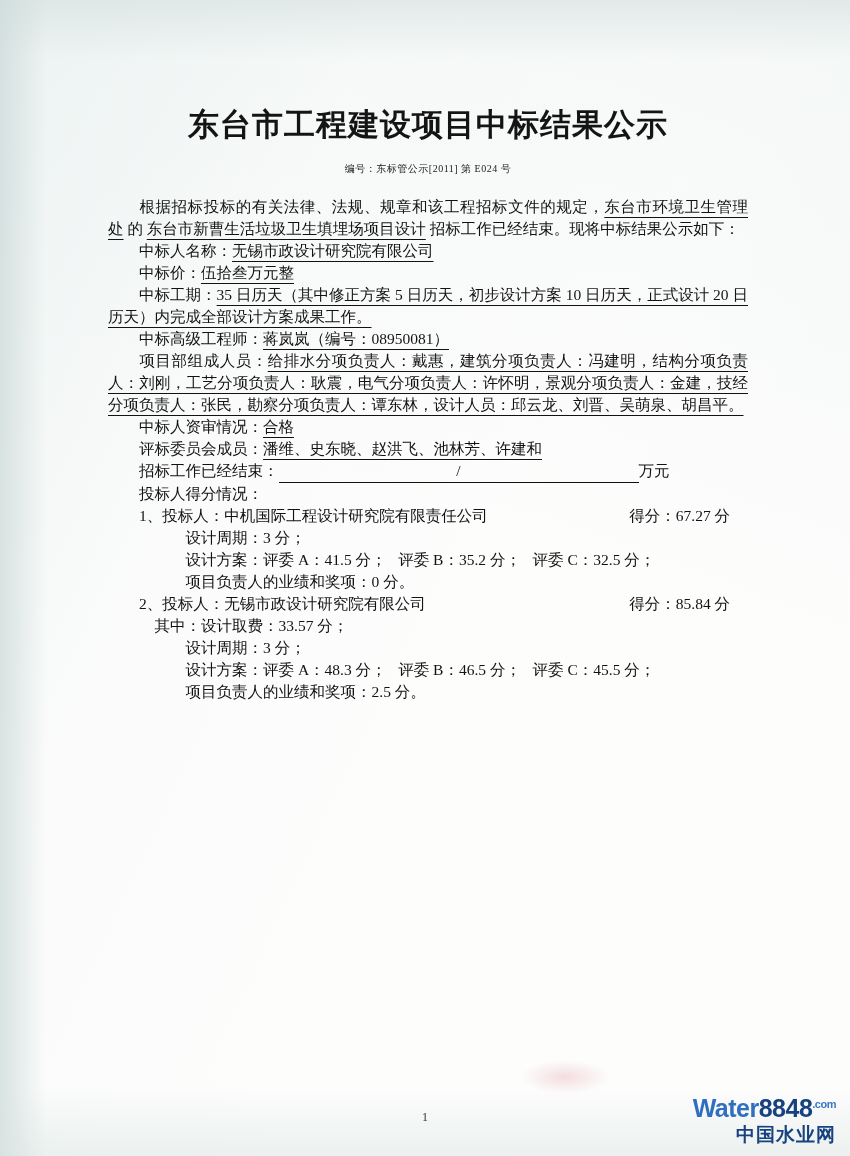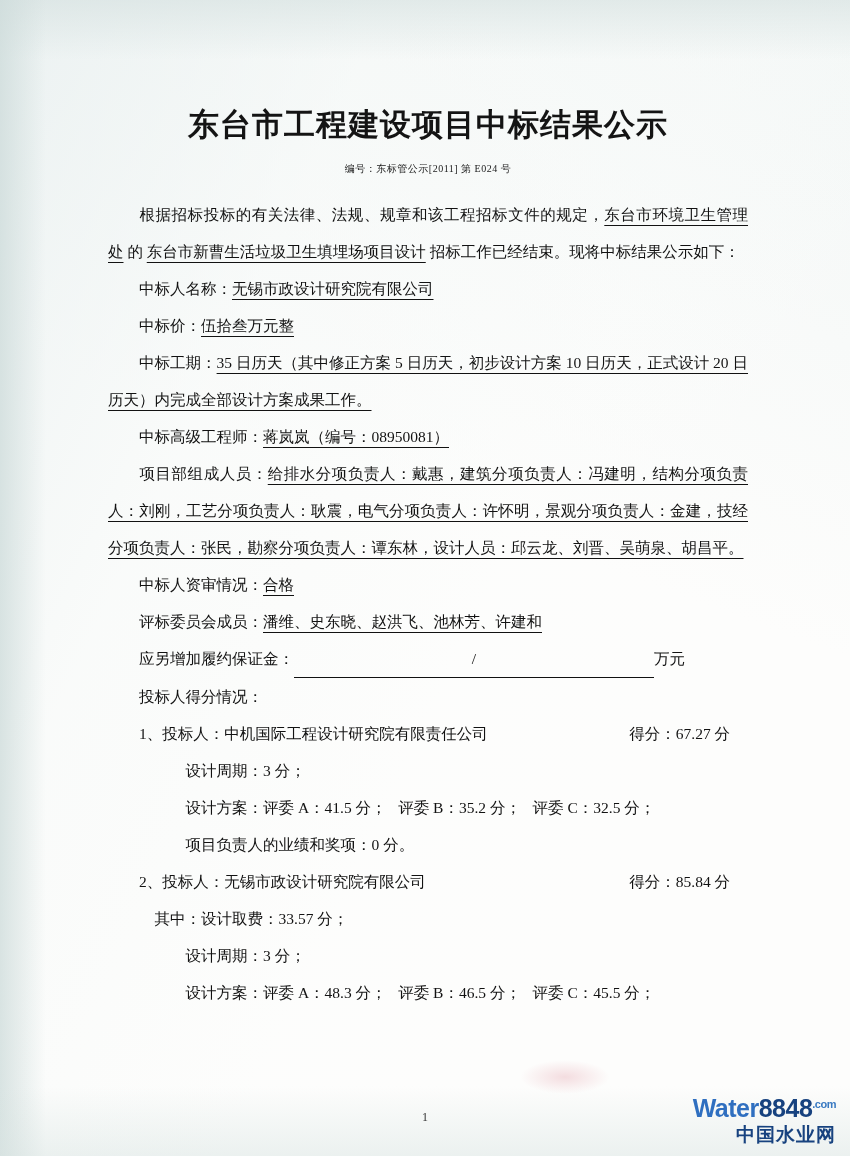--- a/index.html
+++ b/index.html
@@ -64,21 +64,21 @@
   }
   .body-text {
     margin-top: 20px;
     font-size: 15.5px;
     line-height: 33px;
     color: #121212;
     text-align: justify;
   }
   .para {
     margin: 0;
-    line-height: 37px;
+    line-height: 22px;
   }
   .indent {
     display: inline-block;
     width: 2em;
   }
   .indent3 {
     display: inline-block;
     width: 3em;
   }
   .indent5 {
@@ -194,21 +194,21 @@
 
       <p class="para">
         <span class="indent"></span><span class="label">中标人资审情况：</span><span class="ul">合格</span>
       </p>
 
       <p class="para">
         <span class="indent"></span><span class="label">评标委员会成员：</span><span class="ul">潘维、史东晓、赵洪飞、池林芳、许建和</span>
       </p>
 
       <p class="para">
-        <span class="indent"></span><span class="label">应另增加履约保证金：</span><span class="fill" style="width:360px">/</span><span>万元</span>
+        <span class="indent"></span><span class="label">招标工作已经结束：</span><span class="fill" style="width:360px">/</span><span>万元</span>
       </p>
 
       <p class="para">
         <span class="indent"></span><span>投标人得分情况：</span>
       </p>
 
       <p class="para score-line">
         <span class="score-name"><span class="indent"></span><span>1、</span><span>投标人：</span><span>中机国际工程设计研究院有限责任公司</span></span>
         <span class="score-val"><span>得分：</span><span>67.27 分</span></span>
       </p>
@@ -227,20 +227,23 @@
         <span class="score-val"><span>得分：</span><span>85.84 分</span></span>
       </p>
       <p class="para">
         <span class="indent3"></span><span>其中：</span><span>设计取费：33.57 分；</span>
       </p>
       <p class="para">
         <span class="indent5"></span><span>设计周期：3 分；</span>
       </p>
       <p class="para">
         <span class="indent5"></span><span>设计方案：</span><span>评委 A：48.3 分；</span>&nbsp;&nbsp;&nbsp;<span>评委 B：46.5 分；</span>&nbsp;&nbsp;&nbsp;<span>评委 C：45.5 分；</span>
+      </p>
+      <p class="para">
+        <span class="indent5"></span><span>项目负责人的业绩和奖项：2.5 分。</span>
       </p>
 
     </div>
   </div>
 
   <div class="page-num">1</div>
 
   <div class="watermark">
     <div class="wm-line1">
       <span class="wm-water">Water</span><span class="wm-num">8848</span><span class="wm-com">.com</span>

